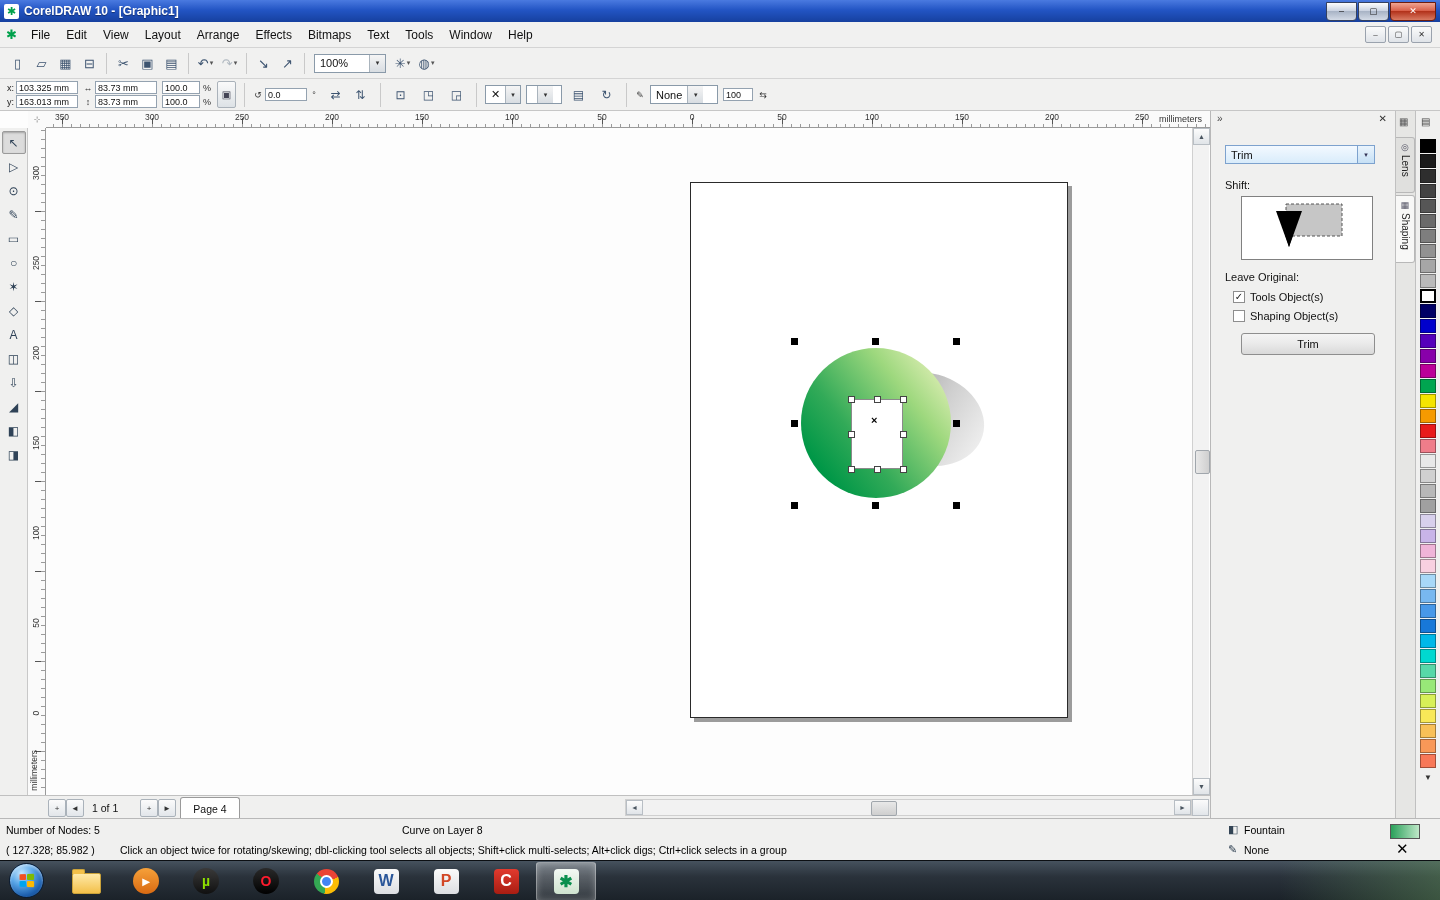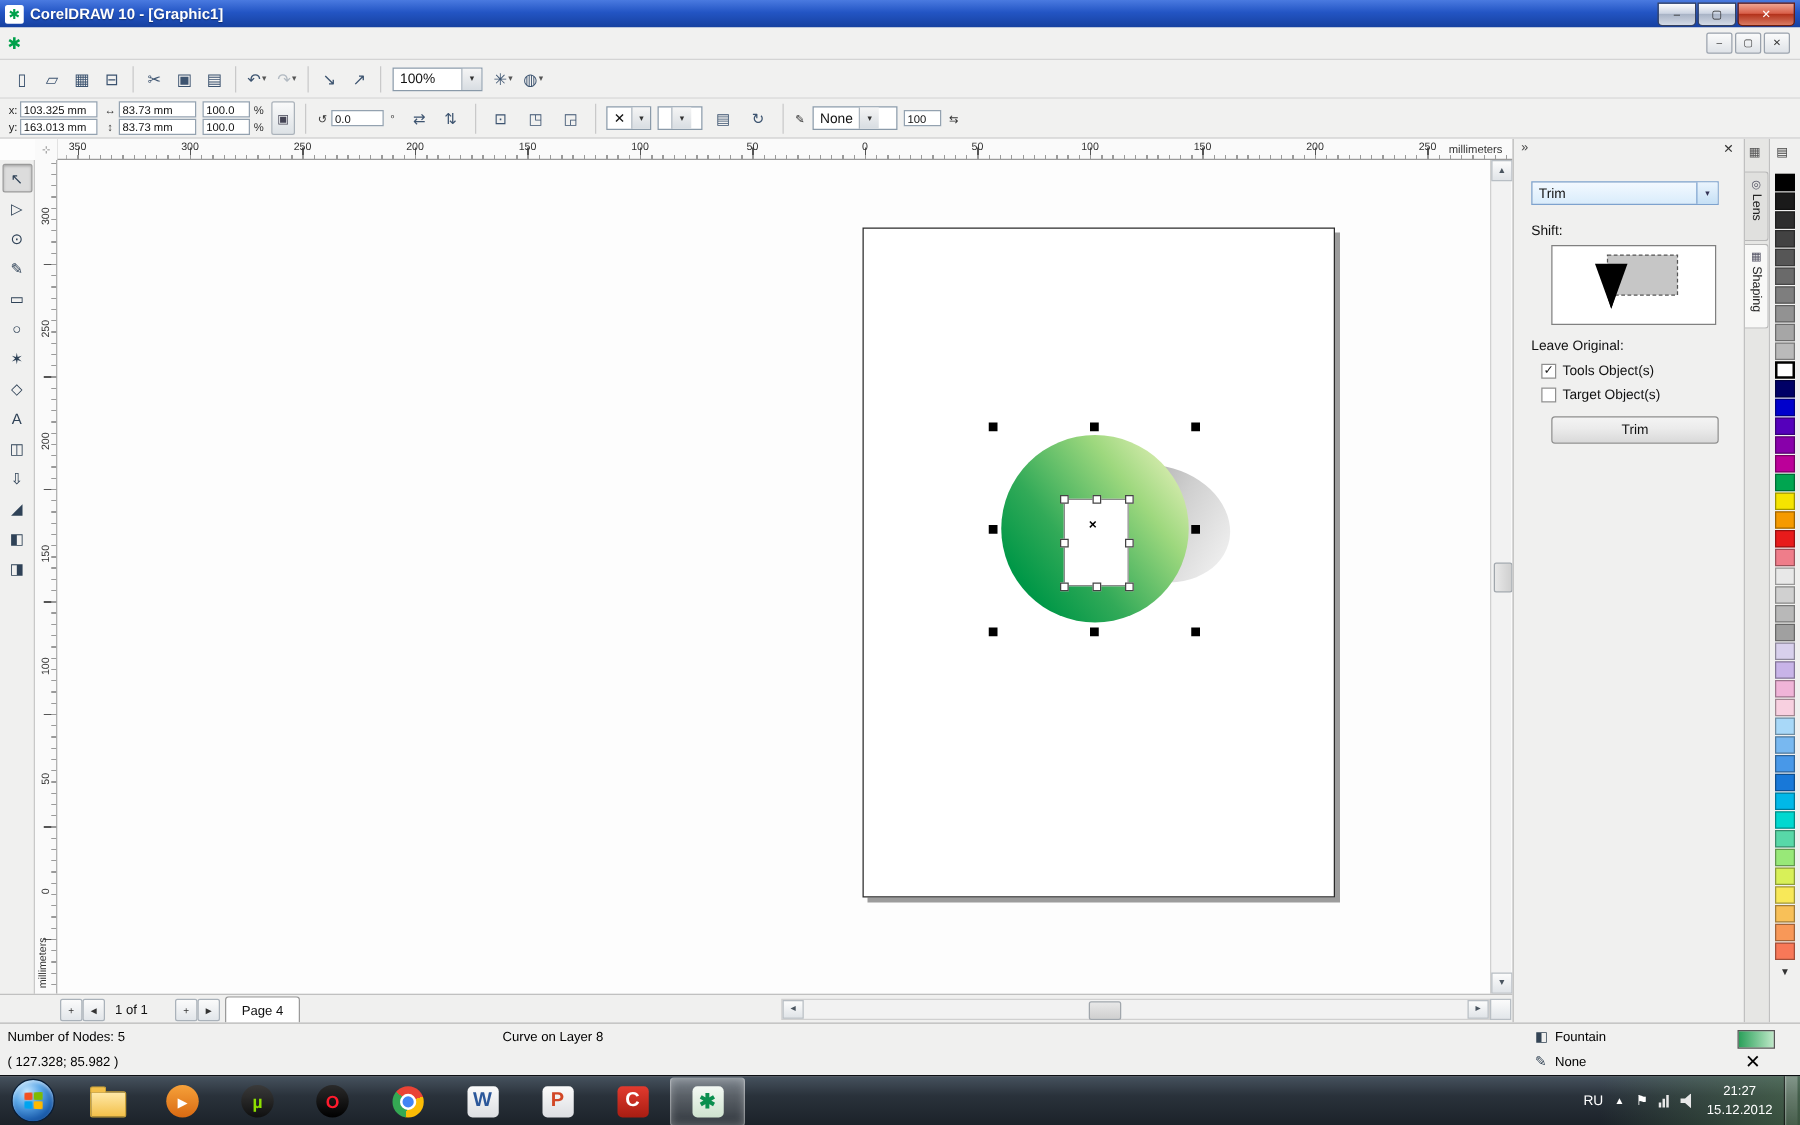--- a/index.html
+++ b/index.html
@@ -165,20 +165,33 @@
           <span>▢</span>
         </div>
       <div class="winbtn close">
           <span>✕</span>
         </div>
     </div>
   </div>
 
   <div class="menubar">
     <span class="docicon">✱</span>
+    <div id="menu-items" style="display:flex">
+        <div class="menu-item">File</div>
+        <div class="menu-item">Edit</div>
+        <div class="menu-item">View</div>
+        <div class="menu-item">Layout</div>
+        <div class="menu-item">Arrange</div>
+        <div class="menu-item">Effects</div>
+        <div class="menu-item">Bitmaps</div>
+        <div class="menu-item">Text</div>
+        <div class="menu-item">Tools</div>
+        <div class="menu-item">Window</div>
+        <div class="menu-item">Help</div>
+      </div>
     <div class="doc-controls">
       <div class="docbtn">
           <span>–</span>
         </div>
       <div class="docbtn">
           <span>▢</span>
         </div>
       <div class="docbtn">
           <span>✕</span>
         </div>
@@ -460,21 +473,21 @@
       </div>
       <span class="dk-leave">Leave Original:</span>
       <div class="dk-check" style="top:180px">
         <div class="cb checked">
             <span class="mark">✓</span>
           </div>
         <span>Tools Object(s)</span>
       </div>
       <div class="dk-check" style="top:199px">
         <div class="cb"></div>
-        <span>Target Object(s)</span>
+        <span>Shaping Object(s)</span>
       </div>
       <div class="dk-button">
           <span>Trim</span>
         </div>
     </div>
 
     <div class="tabstrip">
       <span class="strip-icon">▦</span>
       <div class="vtab vtab-lens">
         <span class="vt-icon">◎</span>
@@ -533,20 +546,21 @@
           <div class="swatch" style="background: rgb(248, 120, 88);"></div>
         </div>
       <span class="pal-down">▼</span>
     </div>
   </div>
 
   <div class="statusbar">
     <span style="left:6px;top:5px">Number of Nodes: 5</span>
     <span style="left:402px;top:5px">Curve on Layer 8</span>
     <span style="left:6px;top:25px">( 127.328; 85.982 )</span>
+    <span style="left:120px;top:25px">Click an object twice for rotating/skewing; dbl-clicking tool selects all objects; Shift+click multi-selects; Alt+click digs; Ctrl+click selects in a group</span>
     <span style="left:1228px;top:4px;font-size:11px;color:#345">◧</span>
     <span style="left:1244px;top:5px">Fountain</span>
     <div class="st-swatch-fill"></div>
     <span style="left:1228px;top:24px;font-size:11px;color:#345">✎</span>
     <span style="left:1244px;top:25px">None</span>
     <span class="st-none">✕</span>
   </div>
 
   <div class="taskbar">
     <div class="tray-tint"></div>
@@ -582,31 +596,15 @@
         <div class="tb-item">
           <div class="badge tile" style="background: linear-gradient(rgb(251, 251, 251), rgb(220, 222, 226)); color: rgb(210, 71, 38);">P</div>
         </div>
         <div class="tb-item">
           <div class="badge tile" style="background: linear-gradient(rgb(226, 58, 46), rgb(168, 29, 18)); color: rgb(255, 255, 255);">C</div>
         </div>
         <div class="tb-item active">
           <div class="badge tile" style="background: linear-gradient(rgb(244, 249, 244), rgb(207, 227, 207)); color: rgb(10, 143, 78);">✱</div>
         </div>
       </div>
-    <div class="tray">
-      <span>RU</span>
-      <span style="font-size:8px">▲</span>
-      <span style="font-size:11px">⚑</span>
-      <span class="sig">
-          <i style="height:4px"></i>
-          <i style="height:7px"></i>
-          <i style="height:10px"></i>
-        </span>
-      <div class="speaker"></div>
-      <div class="clock">
-        <div>21:27</div>
-        <div>15.12.2012</div>
-      </div>
-      <div class="showdesk"></div>
-    </div>
   </div>
 
 </div>
 
 </body></html>

